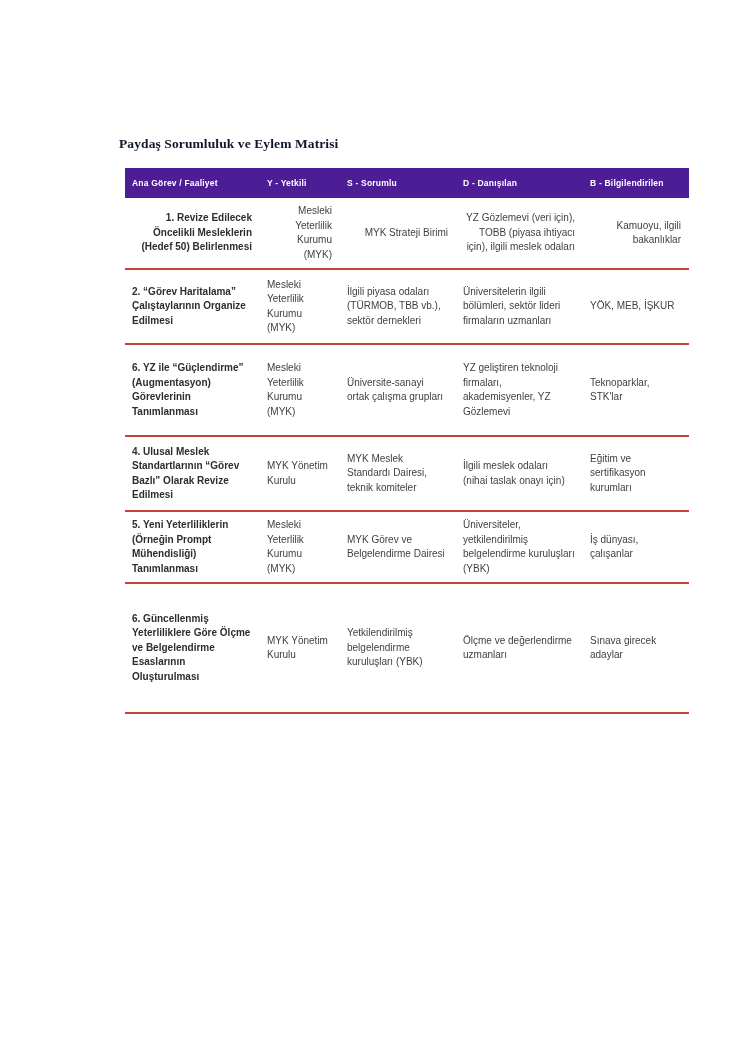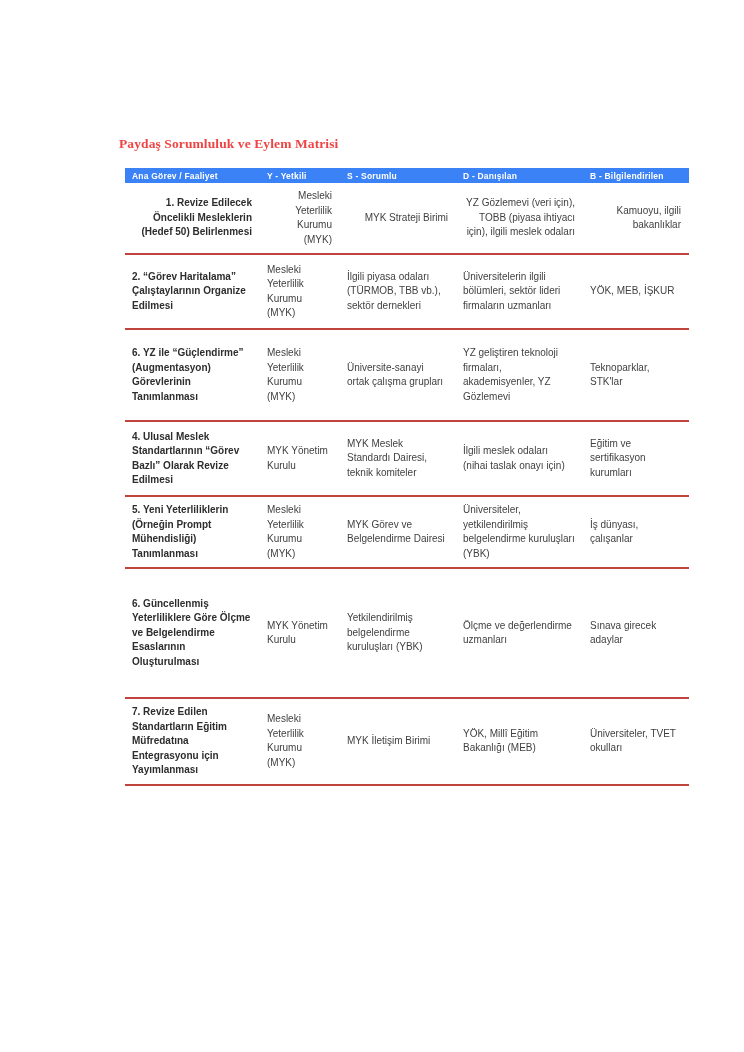--- a/index.html
+++ b/index.html
@@ -16,41 +16,41 @@
     font-family: "Liberation Sans", "DejaVu Sans", sans-serif;
   }
   .doc-title {
     position: absolute;
     left: 119px;
     top: 136px;
     margin: 0;
     font-family: "Liberation Serif", "DejaVu Serif", serif;
     font-weight: 700;
     font-size: 13.5px;
-    color: #ef4444;
+    color: #0f172a;
     letter-spacing: 0.1px;
   }
   table.matrix {
     position: absolute;
     left: 125px;
     top: 168px;
     width: 564px;
     border-collapse: collapse;
     table-layout: fixed;
   }
   table.matrix * { box-sizing: border-box; }
 
   thead th {
-    background: #3b82f6;
+    background: #4c1d95;
     color: #ffffff;
     font-size: 8.5px;
     font-weight: 700;
     text-align: left;
     vertical-align: middle;
-    height: 15px;
+    height: 30px;
     padding: 0 6px 0 7px;
     letter-spacing: 0.2px;
     white-space: nowrap;
     overflow: hidden;
   }
   tbody td {
     font-size: 10px;
     line-height: 1.45;
     color: #3f3f3f;
     vertical-align: middle;
@@ -130,23 +130,16 @@
         <td>Üniversiteler, yetkilendirilmiş belgelendirme kuruluşları (YBK)</td>
         <td>İş dünyası, çalışanlar</td>
       </tr>
       <tr>
         <td class="task">6. Güncellenmiş Yeterliliklere Göre Ölçme ve Belgelendirme Esaslarının Oluşturulması</td>
         <td>MYK Yönetim Kurulu</td>
         <td>Yetkilendirilmiş belgelendirme kuruluşları (YBK)</td>
         <td>Ölçme ve değerlendirme uzmanları</td>
         <td>Sınava girecek adaylar</td>
       </tr>
-      <tr>
-        <td class="task">7. Revize Edilen Standartların Eğitim Müfredatına Entegrasyonu için Yayımlanması</td>
-        <td>Mesleki Yeterlilik Kurumu (MYK)</td>
-        <td>MYK İletişim Birimi</td>
-        <td>YÖK, Millî Eğitim Bakanlığı (MEB)</td>
-        <td>Üniversiteler, TVET okulları</td>
-      </tr>
     </tbody>
   </table>
 
 </div>
 
 </body></html>

